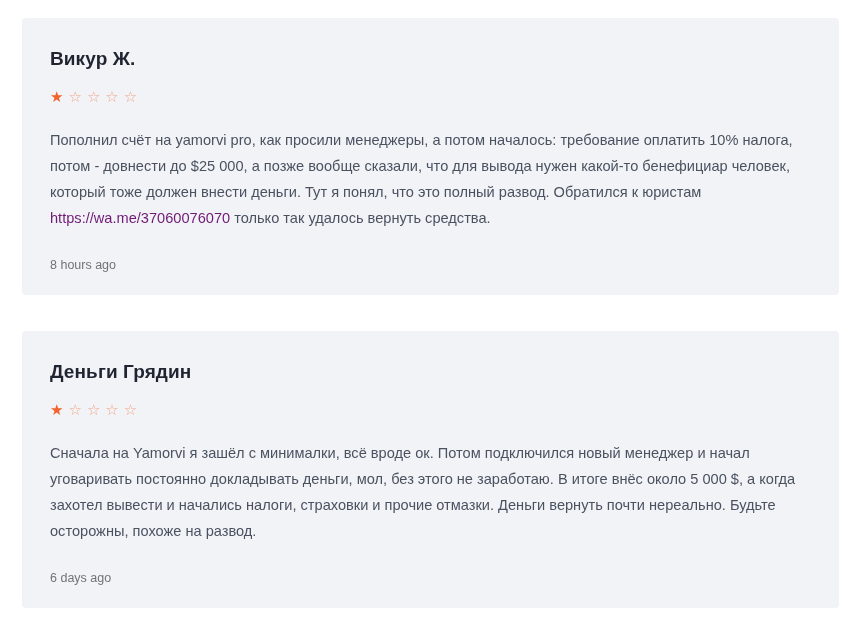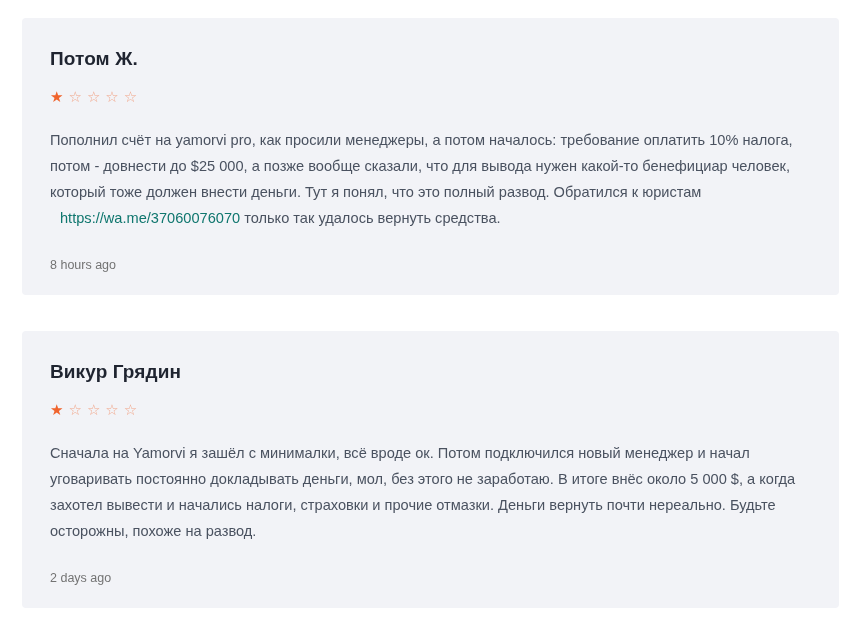--- a/index.html
+++ b/index.html
@@ -52,54 +52,53 @@
     opacity: 0.55;
   }
   .review-body {
     font-size: 14.6px;
     line-height: 26px;
     color: #4a5260;
     margin: 0 0 26px 0;
     max-width: 760px;
   }
   .review-body a {
-    color: #0f766e;
+    color: #701a75;
     text-decoration: none;
-    margin-left: 10px;
   }
   .review-time {
     font-size: 12.5px;
     color: #737373;
     line-height: 16px;
   }
 </style>
 </head>
 <body>
 
 <div class="page">
 
   <div class="review-card">
-    <div class="review-author">Потом Ж.</div>
+    <div class="review-author">Викур Ж.</div>
     <div class="stars">
       <span class="star">★</span>
       <span class="star empty">☆</span>
       <span class="star empty">☆</span>
       <span class="star empty">☆</span>
       <span class="star empty">☆</span>
     </div>
     <p class="review-body"><span>Пополнил счёт на yamorvi pro, как просили менеджеры, а потом началось: требование оплатить 10% налога, потом - довнести до $25 000, а позже вообще сказали, что для вывода нужен какой-то бенефициар человек, который тоже должен внести деньги. Тут я понял, что это полный развод. Обратился к юристам </span><a href="#">https://wa.me/37060076070</a><span> только так удалось вернуть средства.</span></p>
     <div class="review-time">8 hours ago</div>
   </div>
 
   <div class="review-card">
-    <div class="review-author">Викур Грядин</div>
+    <div class="review-author">Деньги Грядин</div>
     <div class="stars">
       <span class="star">★</span>
       <span class="star empty">☆</span>
       <span class="star empty">☆</span>
       <span class="star empty">☆</span>
       <span class="star empty">☆</span>
     </div>
     <p class="review-body"><span>Сначала на Yamorvi я зашёл с минималки, всё вроде ок. Потом подключился новый менеджер и начал уговаривать постоянно докладывать деньги, мол, без этого не заработаю. В итоге внёс около 5 000 $, а когда захотел вывести и начались налоги, страховки и прочие отмазки. Деньги вернуть почти нереально. Будьте осторожны, похоже на развод.</span></p>
-    <div class="review-time">2 days ago</div>
+    <div class="review-time">6 days ago</div>
   </div>
 
 </div>
 
 </body></html>

